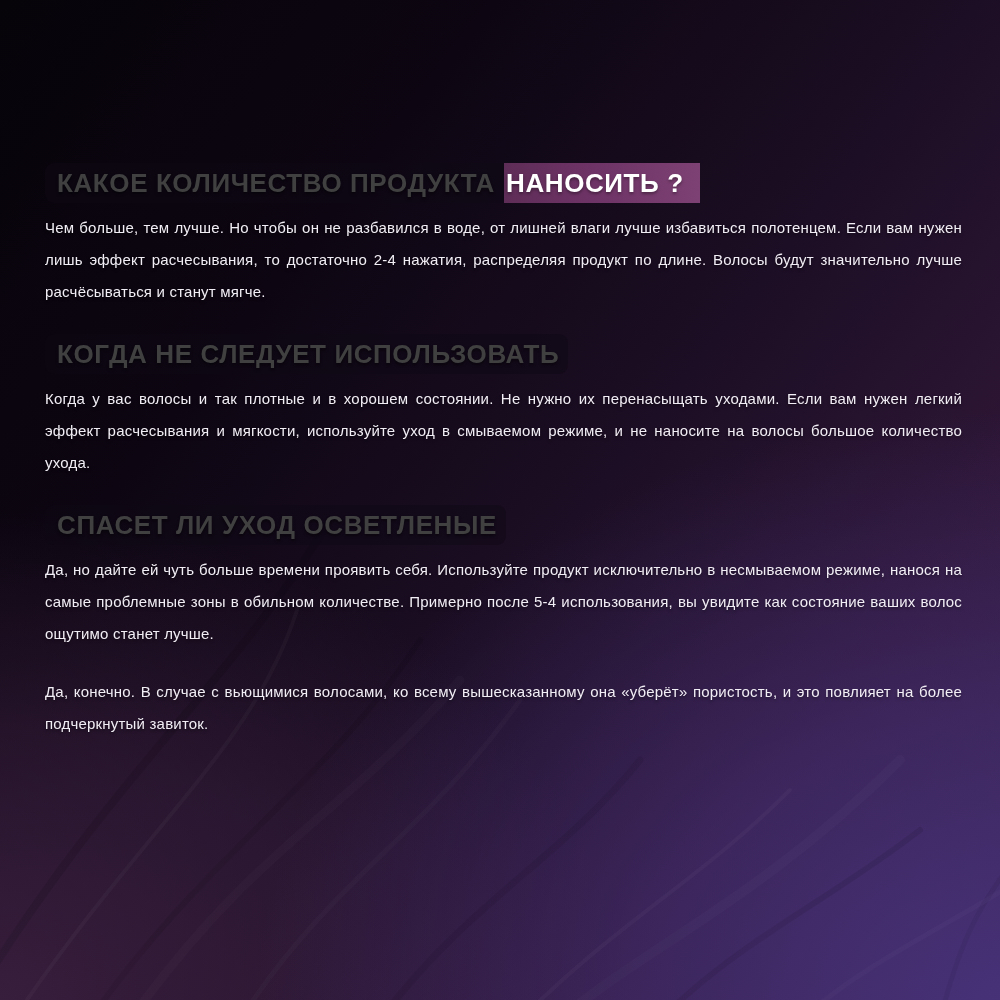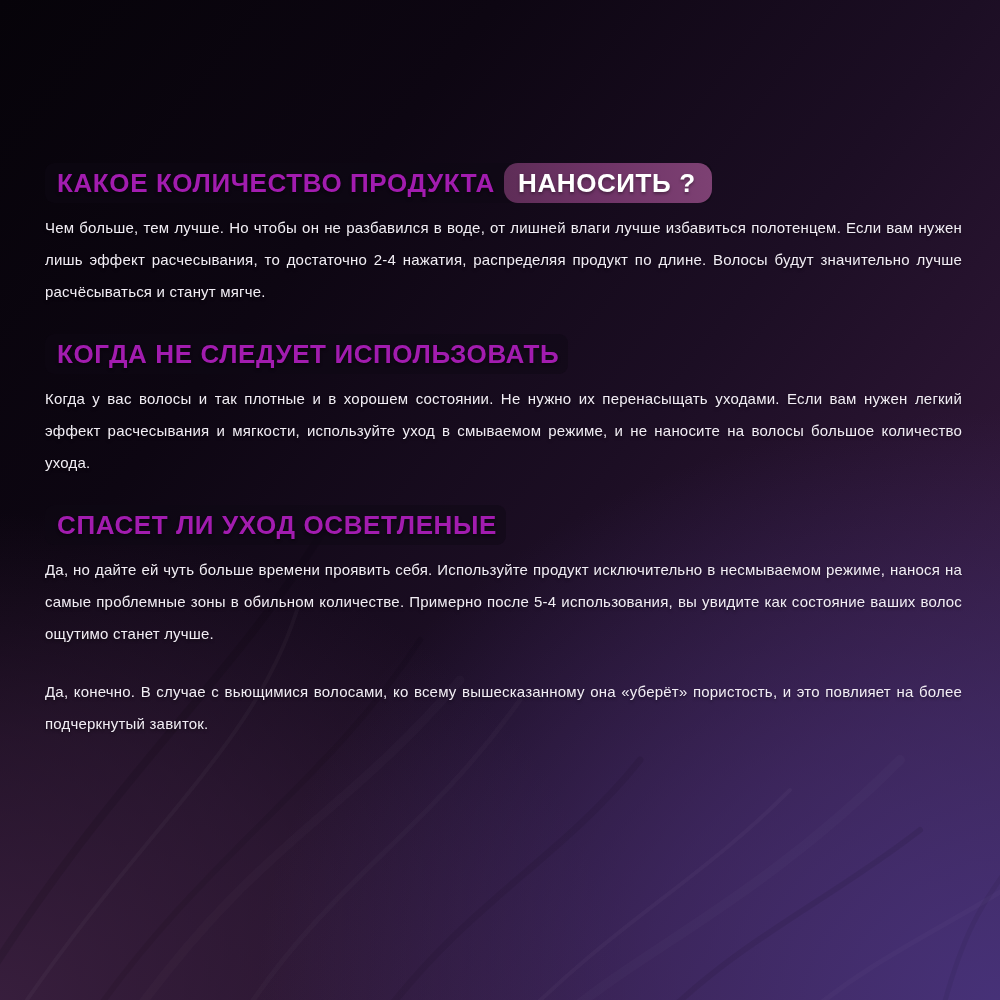--- a/index.html
+++ b/index.html
@@ -28,31 +28,31 @@
   .heading-pill {
     display: inline-flex;
     align-items: stretch;
     background: rgba(14,7,19,0.5);
     border-radius: 9px;
     height: 40px;
   }
   .heading-text {
     display: flex; align-items: center;
     padding: 0 9px 0 12px;
-    color: #a21caf;
+    color: #404040;
     font-size: 26px;
     font-weight: 700;
     letter-spacing: 0.6px;
     white-space: nowrap;
     text-shadow: 0 2px 3px rgba(0,0,0,0.45);
   }
   .heading-highlight {
     display: flex; align-items: center;
-    padding: 0 16px 0 14px;
-    border-radius: 14px;
+    padding: 0 16px 0 2px;
+    border-radius: 0;
     background: linear-gradient(90deg, #5e2d57 0%, #6e3366 45%, #7d4173 100%);
     color: #ffffff;
     font-size: 26px;
     font-weight: 700;
     letter-spacing: 0.6px;
     white-space: nowrap;
     text-shadow: 0 2px 3px rgba(0,0,0,0.35);
   }
   .body-text {
     margin: 9px 0 0 0;

